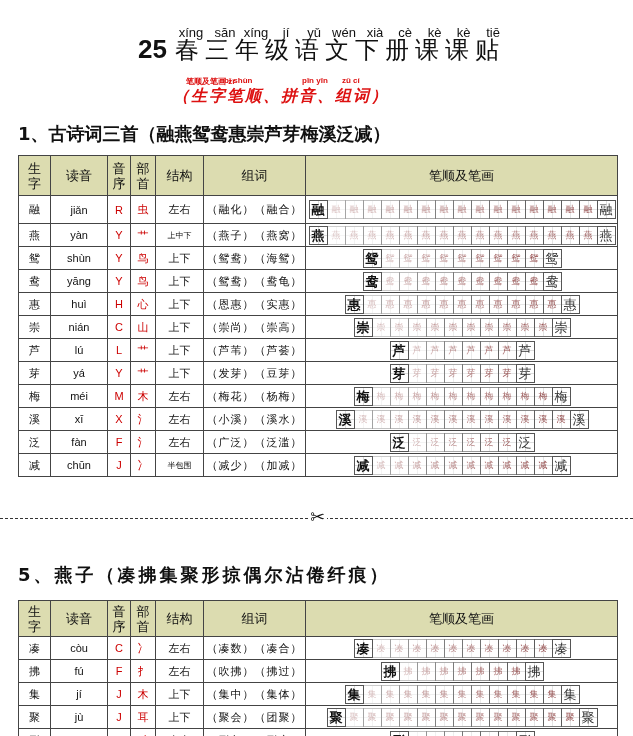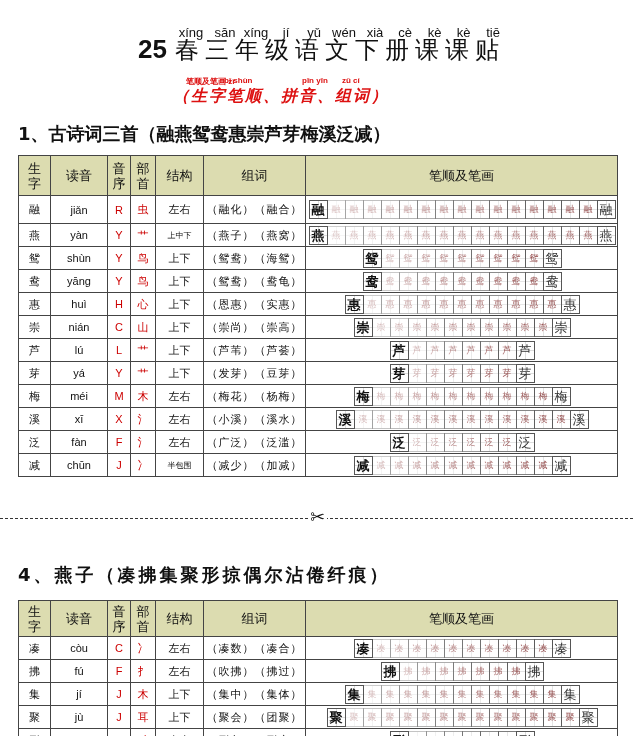--- a/index.html
+++ b/index.html
@@ -187,21 +187,21 @@
         <td class="struct small">半包围</td>
         <td class="words">（减少）（加减）</td>
         <td class="strokes"><span class="stroke-box first">减</span><span class="stroke-box partial" style="opacity: 0.3;">减</span><span class="stroke-box partial" style="opacity: 0.36;">减</span><span class="stroke-box partial" style="opacity: 0.41;">减</span><span class="stroke-box partial" style="opacity: 0.47;">减</span><span class="stroke-box partial" style="opacity: 0.52;">减</span><span class="stroke-box partial" style="opacity: 0.58;">减</span><span class="stroke-box partial" style="opacity: 0.63;">减</span><span class="stroke-box partial" style="opacity: 0.69;">减</span><span class="stroke-box partial" style="opacity: 0.74;">减</span><span class="stroke-box partial" style="opacity: 0.8;">减</span><span class="stroke-box">减</span></td>
       </tr>
     </tbody>
 </table>
 
 <div class="cut-line"></div>
 <div class="scissors">✂</div>
 
-<div class="section-title s2">4、燕子（凑拂集聚形掠偶尔沾倦纤痕）</div>
+<div class="section-title s2">5、燕子（凑拂集聚形掠偶尔沾倦纤痕）</div>
 
 <table class="chars t2">
   <colgroup>
     <col style="width:32px">
       <col style="width:57px">
       <col style="width:23px">
       <col style="width:25px">
       <col style="width:48px">
       <col style="width:102px">
       <col style="width:312px">

